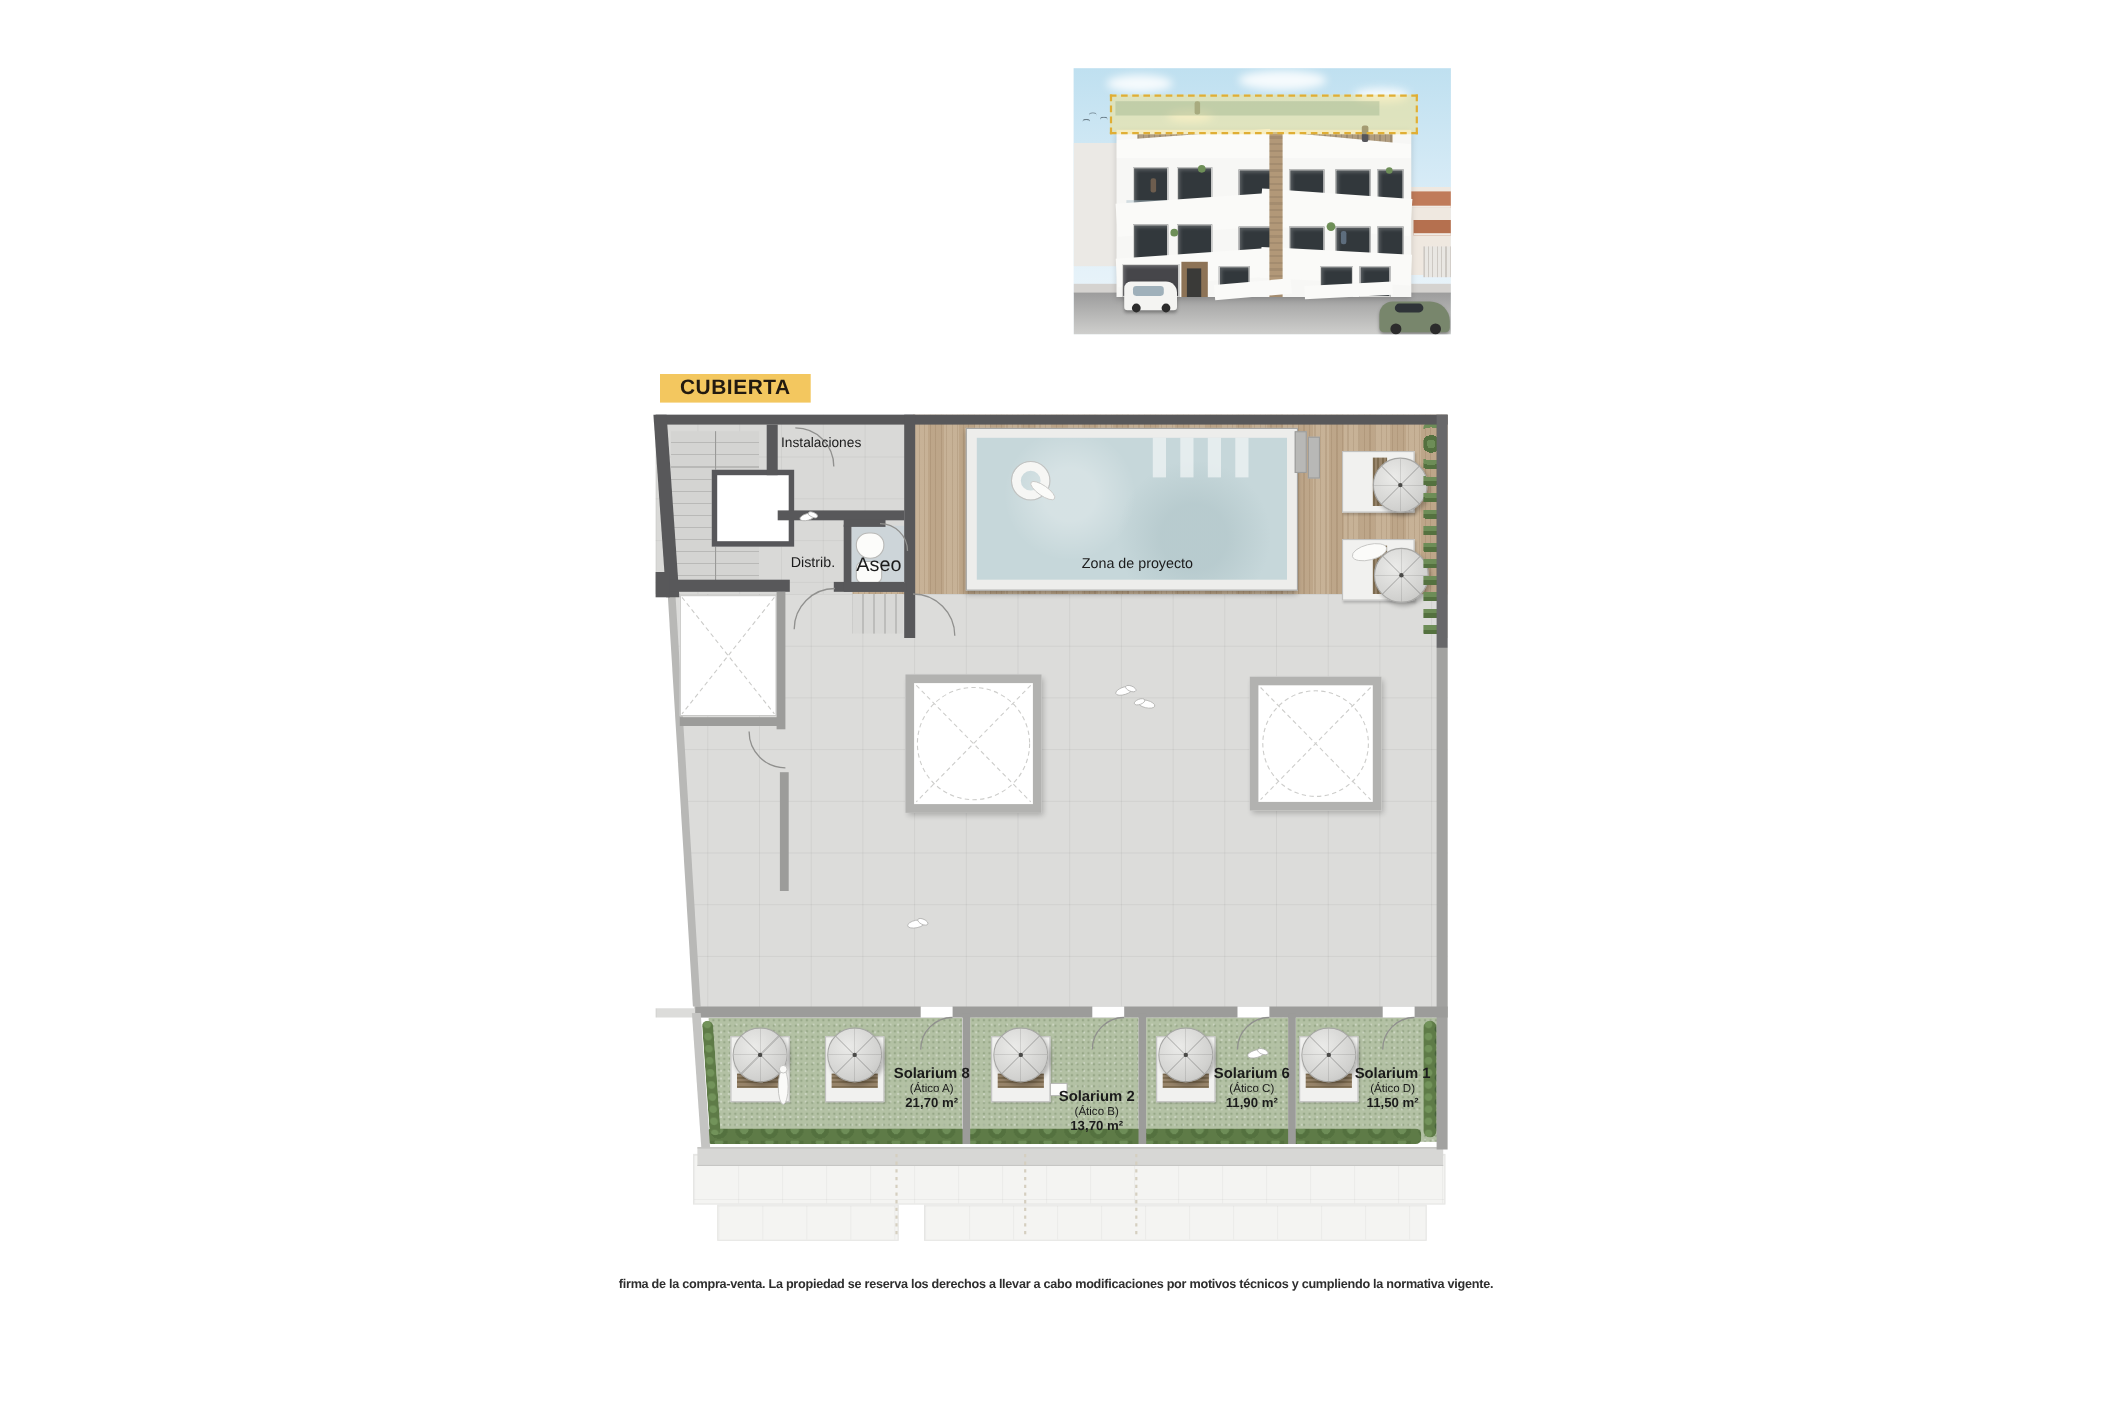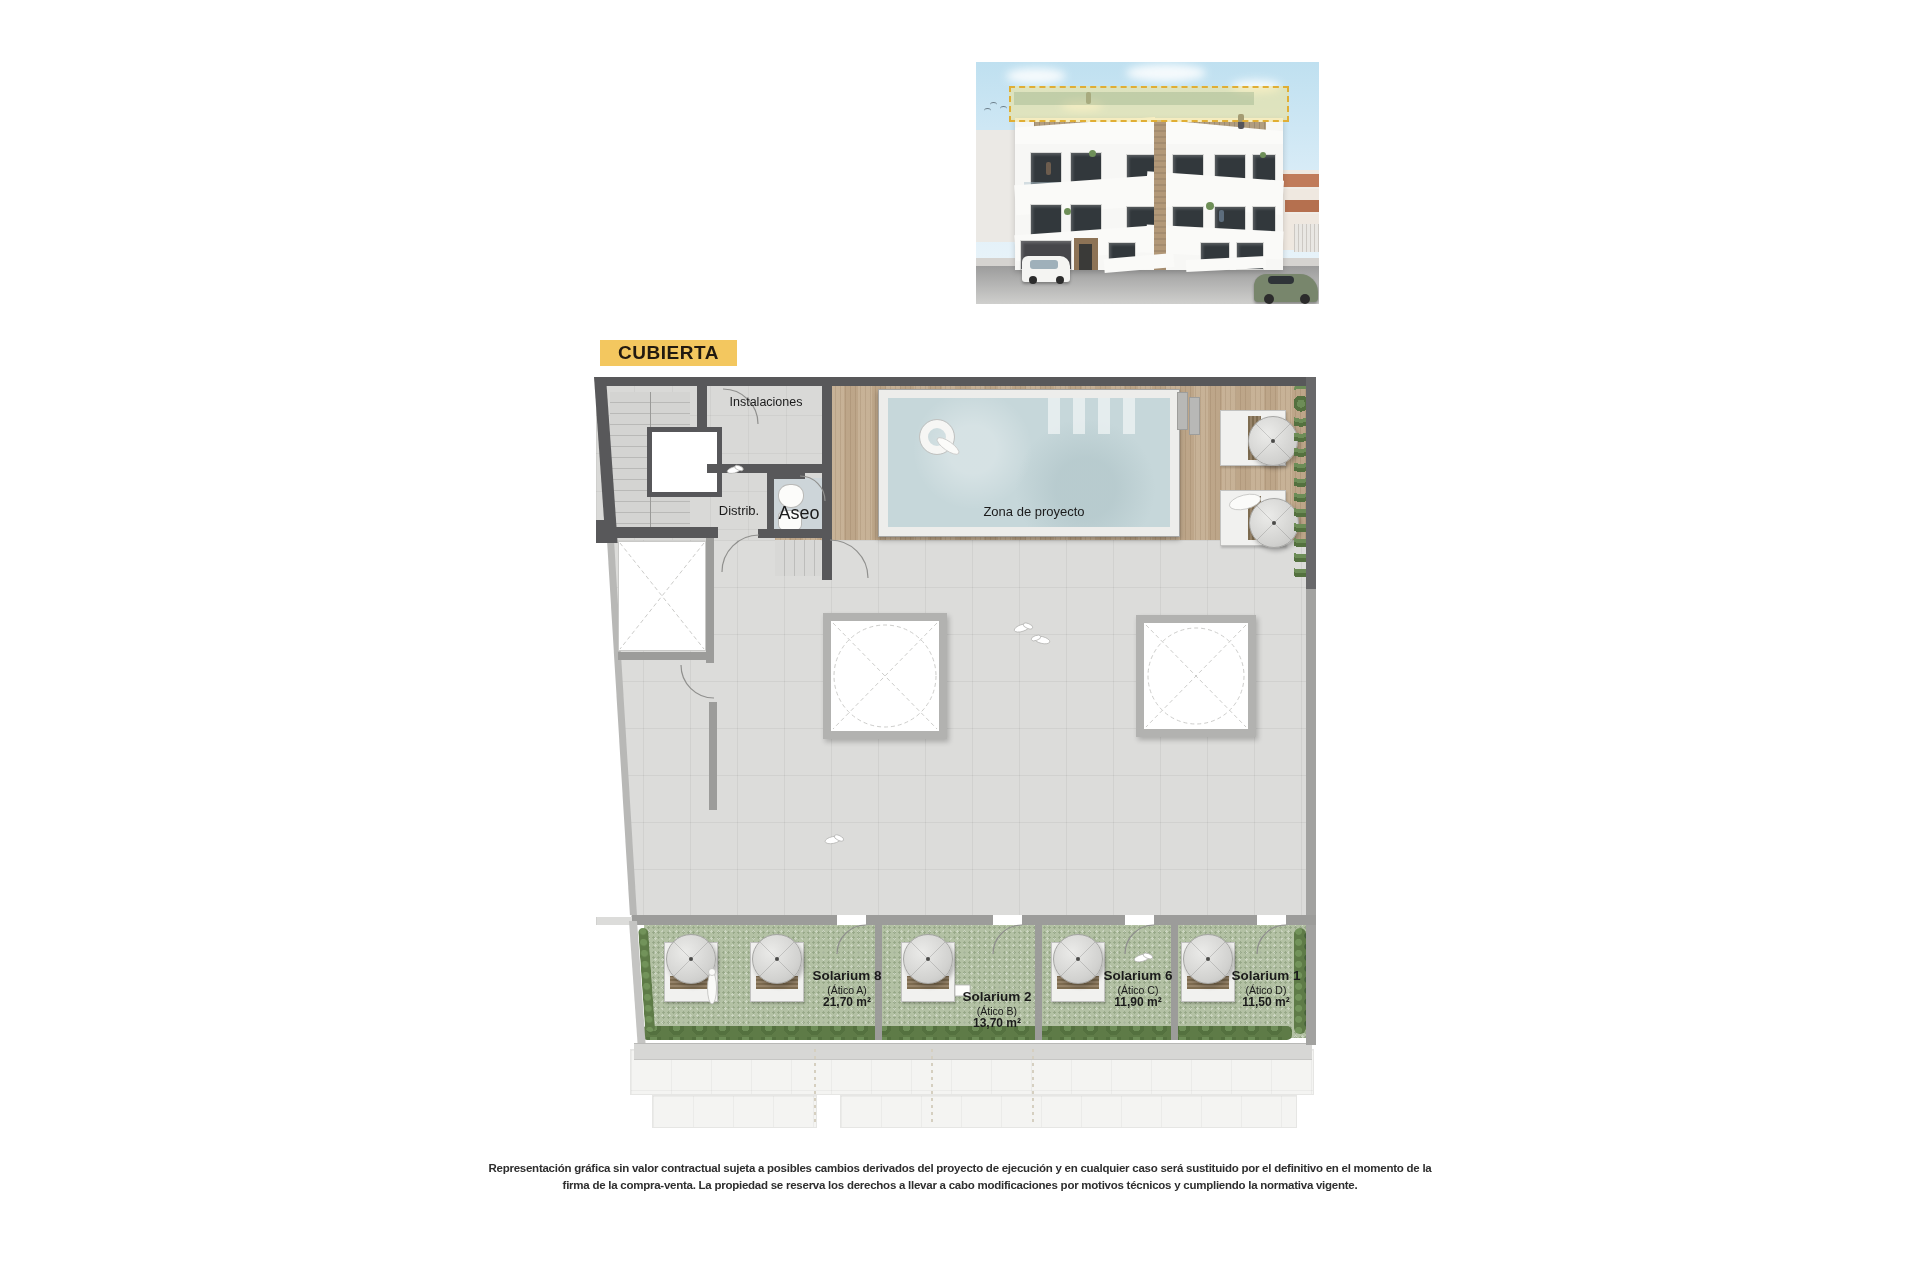--- a/index.html
+++ b/index.html
@@ -348,21 +348,21 @@
         <ellipse cx="249" cy="466" rx="5" ry="2.4" transform="rotate(25 249 466)"></ellipse>
         <ellipse cx="552" cy="586" rx="8" ry="3.4" transform="rotate(-15 552 586)"></ellipse>
         <ellipse cx="558" cy="584" rx="5" ry="2.4" transform="rotate(20 558 584)"></ellipse>
         <ellipse cx="144" cy="98" rx="7" ry="3" transform="rotate(-15 144 98)"></ellipse>
         <ellipse cx="149" cy="96" rx="4.5" ry="2.2" transform="rotate(22 149 96)"></ellipse>
       </g>
 
       <rect x="365" y="613" width="15" height="11" fill="#fdfdfb" stroke="#b5b5b3" stroke-width=".8"></rect>
     </svg>
 
-    <div class="lbl" style="left:120px;top:23px;width:112px;text-align:center;">Instalaciones</div>
+    <div class="lbl" style="left:120px;top:23px;width:112px;text-align:left;">Instalaciones</div>
     <div class="lbl" style="left:118px;top:131px;width:62px;text-align:center;font-size:13px;">Distrib.</div>
     <div class="lbl" style="left:181px;top:131px;width:56px;text-align:center;font-size:18px;">Aseo</div>
     <div class="lbl" style="left:364px;top:132px;width:160px;text-align:center;font-size:13px;">Zona de proyecto</div>
 
     <div class="sol-label" style="left:207px;top:596px;">
       <div class="sol-name">Solarium 8</div>
       <div class="sol-unit">(Ático A)</div>
       <div class="sol-area">21,70 m²</div>
     </div>
     <div class="sol-label" style="left:357px;top:596px;margin-top:21px;">
@@ -376,17 +376,16 @@
       <div class="sol-area">11,90 m²</div>
     </div>
     <div class="sol-label" style="left:626px;top:596px;">
       <div class="sol-name">Solarium 1</div>
       <div class="sol-unit">(Ático D)</div>
       <div class="sol-area">11,50 m²</div>
     </div>
   </div>
 
   <div class="disclaimer">
-    <div>Representación gráfica sin valor contractual sujeta a posibles cambios derivados del proyecto de ejecución y en cualquier caso será sustituido por el definitivo en el momento de la</div>
     <div>firma de la compra-venta. La propiedad se reserva los derechos a llevar a cabo modificaciones por motivos técnicos y cumpliendo la normativa vigente.</div>
   </div>
 
 </div>
 
 </body></html>

